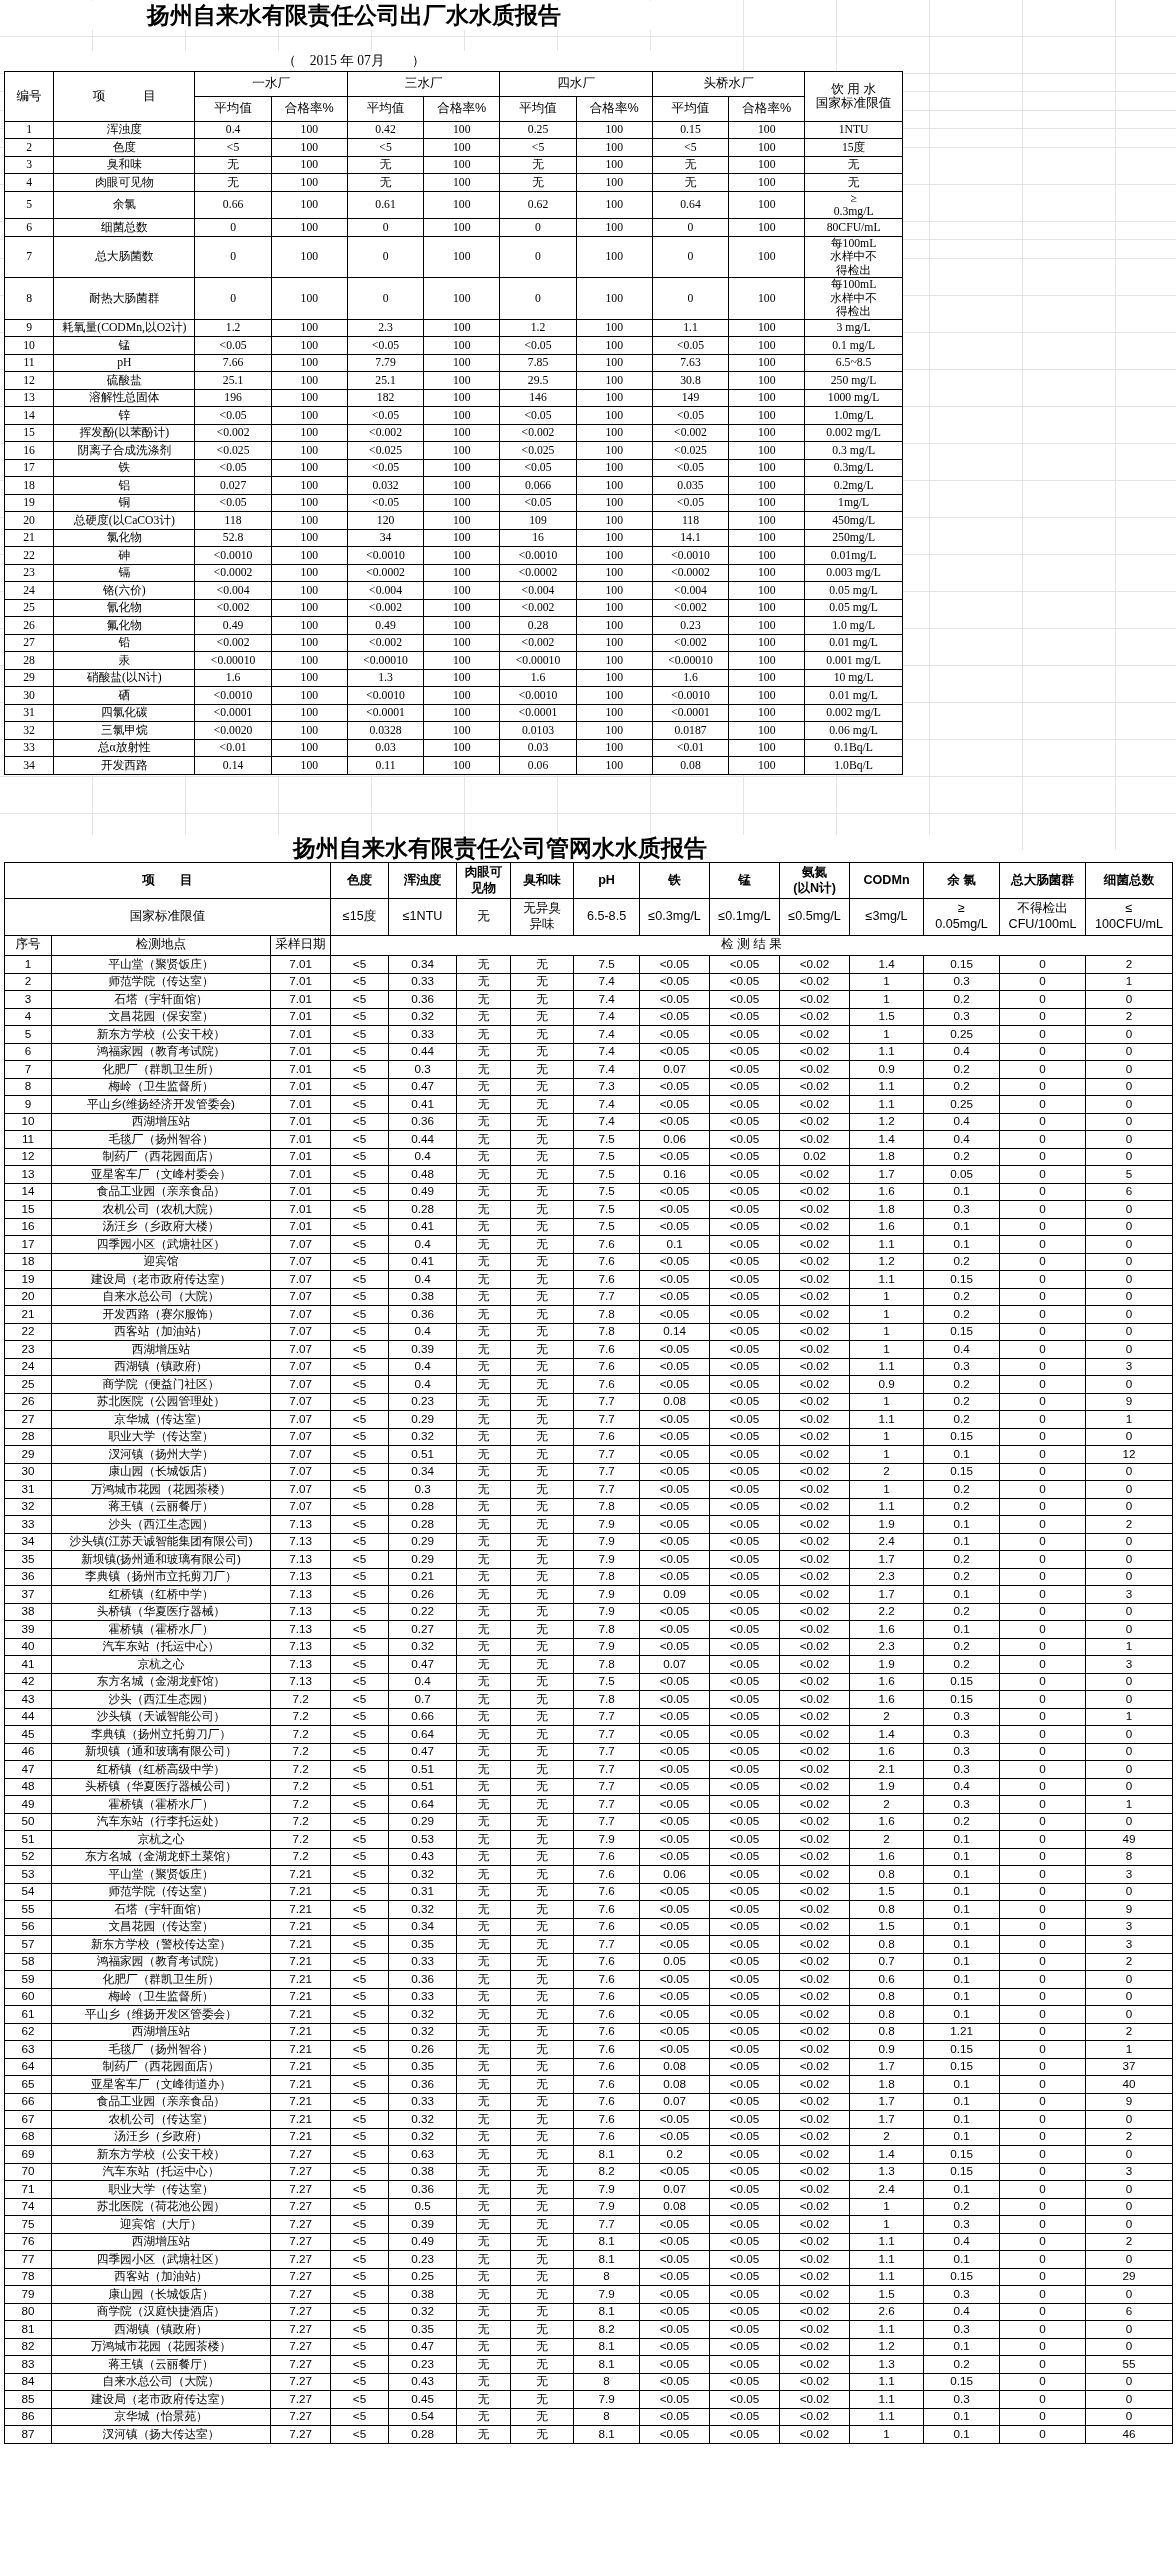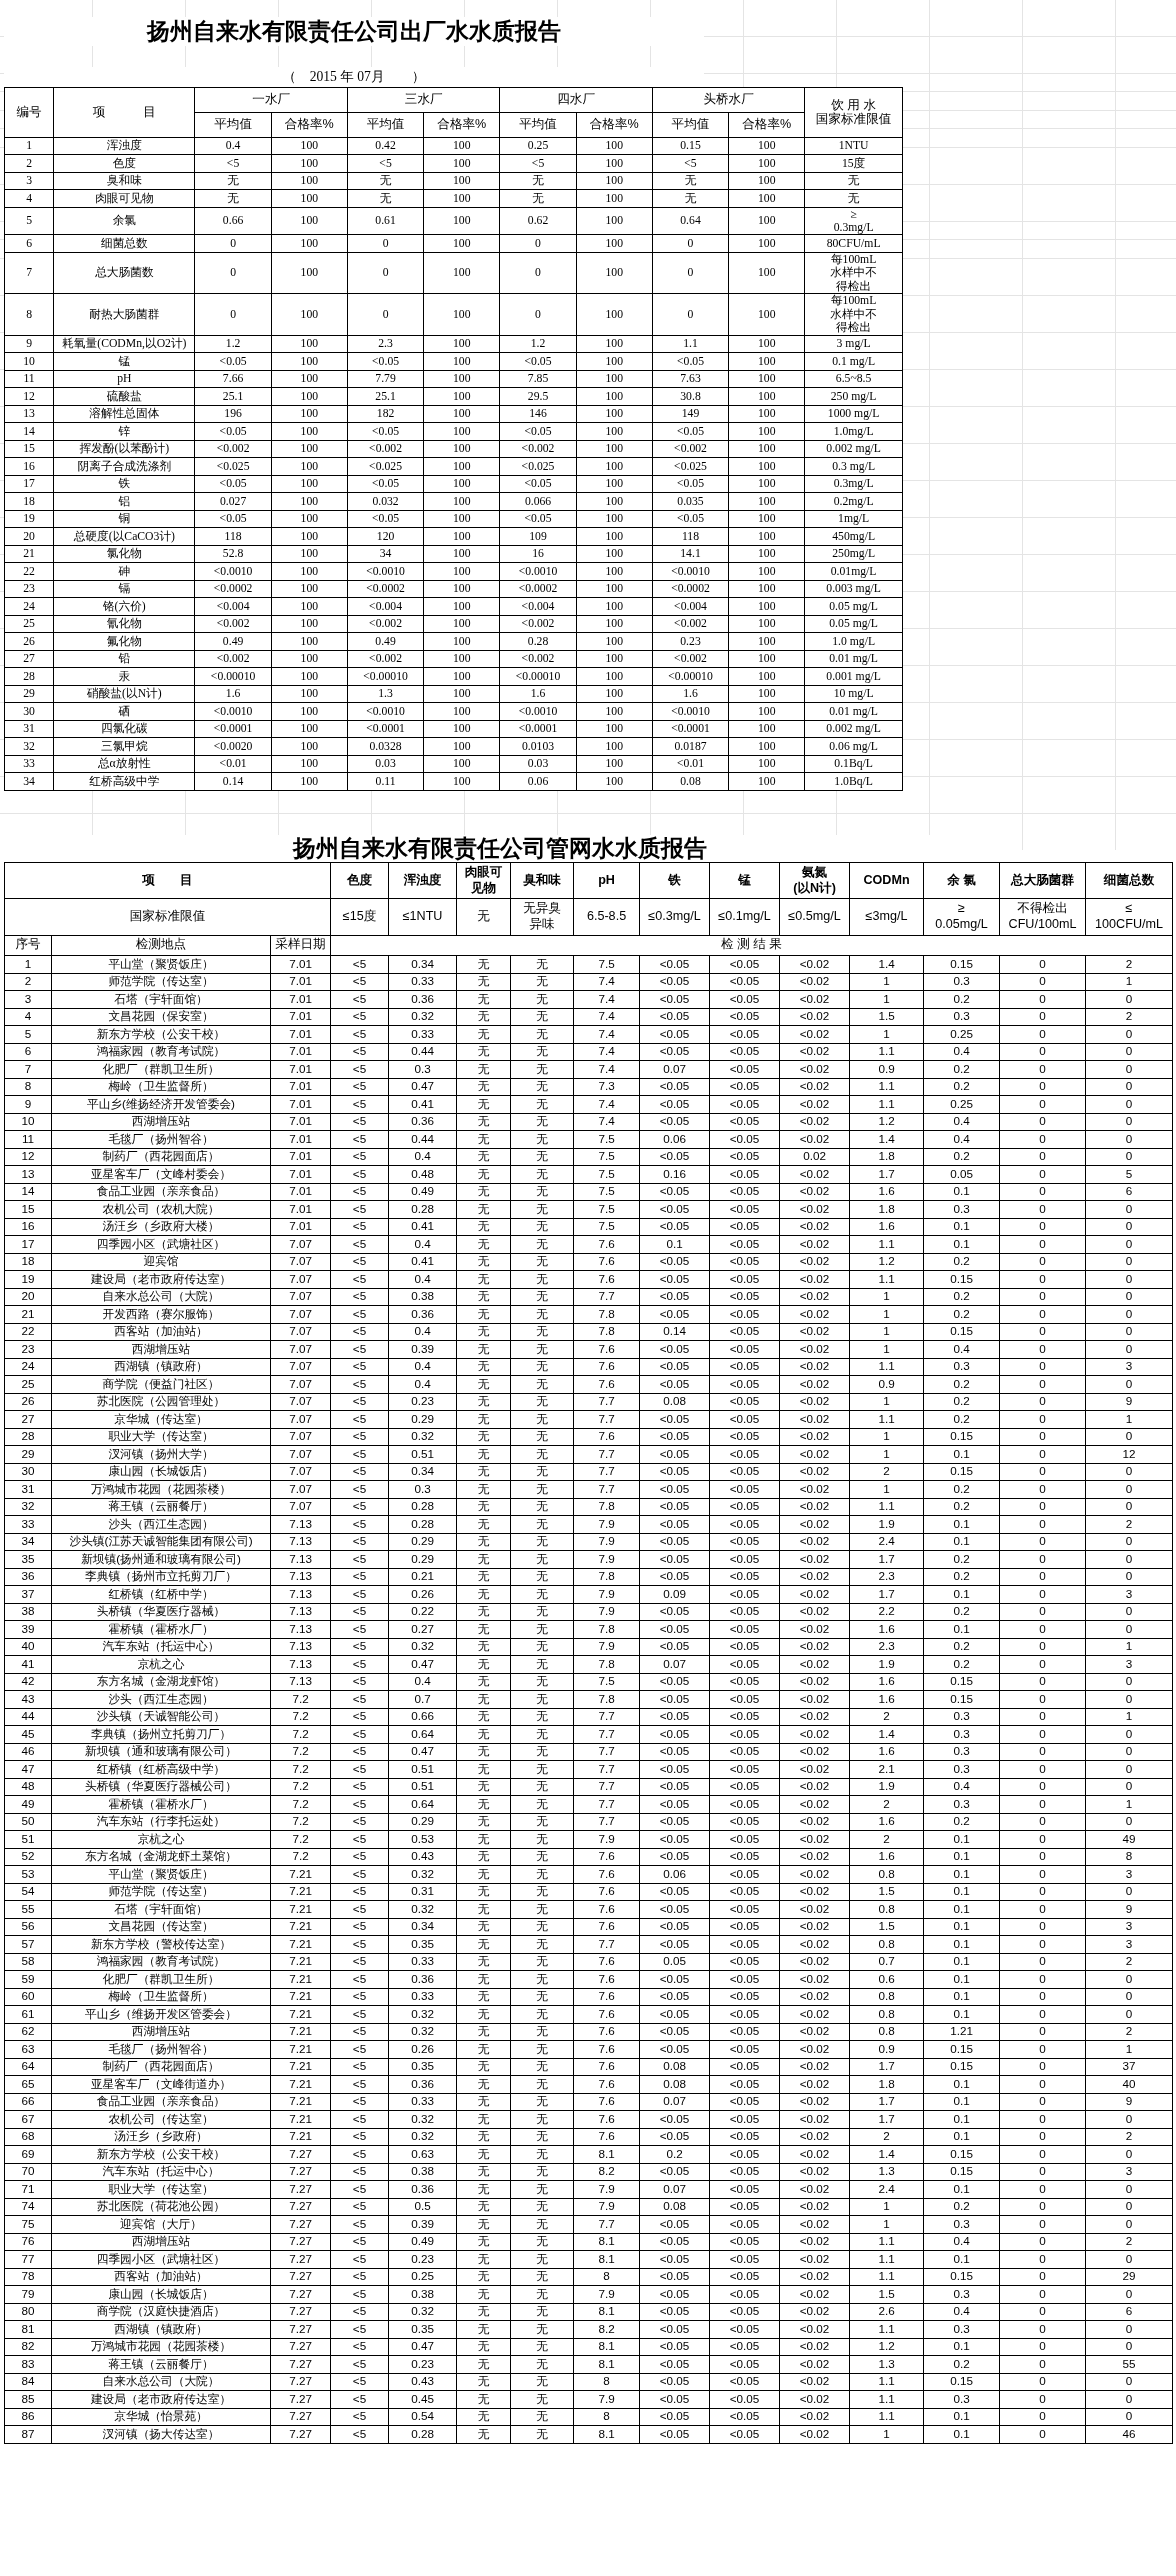--- a/index.html
+++ b/index.html
@@ -2,21 +2,21 @@
 <html><head>
 <meta charset="utf-8">
 <style>
   html,body{margin:0;padding:0;}
   body{width:1176px;height:2576px;background:#fff;position:relative;color:#000;
        font-family:"Liberation Sans",sans-serif;}
   .gridbg{position:absolute;left:0;top:0;width:1176px;height:850px;
     background-image:
       repeating-linear-gradient(to bottom,transparent 0,transparent 17.5px,#e4e4e4 17.5px,#e4e4e4 18.5px),
       repeating-linear-gradient(to right,transparent 0,transparent 92px,#e4e4e4 92px,#e4e4e4 93px);}
-  .wrap1{position:absolute;left:3.9px;top:17px;width:794px;}
+  .wrap1{position:absolute;left:3.9px;top:1px;width:794px;}
   .wrap2{position:absolute;left:4px;top:835px;width:1168px;}
   .r1title{width:700px;text-align:center;font-size:23px;font-weight:bold;line-height:29px;background:#fff;}
   .r1sub{width:700px;text-align:center;font-size:13.6px;line-height:19.5px;background:#fff;
          font-family:"Liberation Serif",serif;margin-top:21px;}
   .r2title{width:992px;text-align:center;font-size:23px;font-weight:bold;line-height:27px;background:#fff;}
   table{border-collapse:collapse;background:#fff;}
   .t1{width:899px;table-layout:fixed;font-family:"Liberation Serif",serif;font-size:11.7px;}
   .t1 th,.t1 td{border:1px solid #000;text-align:center;vertical-align:middle;
                 padding:0 1.9px;height:16.5px;line-height:1.15;overflow:hidden;}
   .t1 thead th{font-family:"Liberation Sans",sans-serif;font-weight:normal;font-size:12.6px;height:24px;
@@ -503,21 +503,21 @@
           <td>0.03</td>
           <td>100</td>
           <td>0.03</td>
           <td>100</td>
           <td>&lt;0.01</td>
           <td>100</td>
           <td class="std">0.1Bq/L</td>
         </tr>
         <tr>
           <td>34</td>
-          <td>红桥高级中学</td>
+          <td>开发西路</td>
           <td>0.14</td>
           <td>100</td>
           <td>0.11</td>
           <td>100</td>
           <td>0.06</td>
           <td>100</td>
           <td>0.08</td>
           <td>100</td>
           <td class="std">1.0Bq/L</td>
         </tr>

